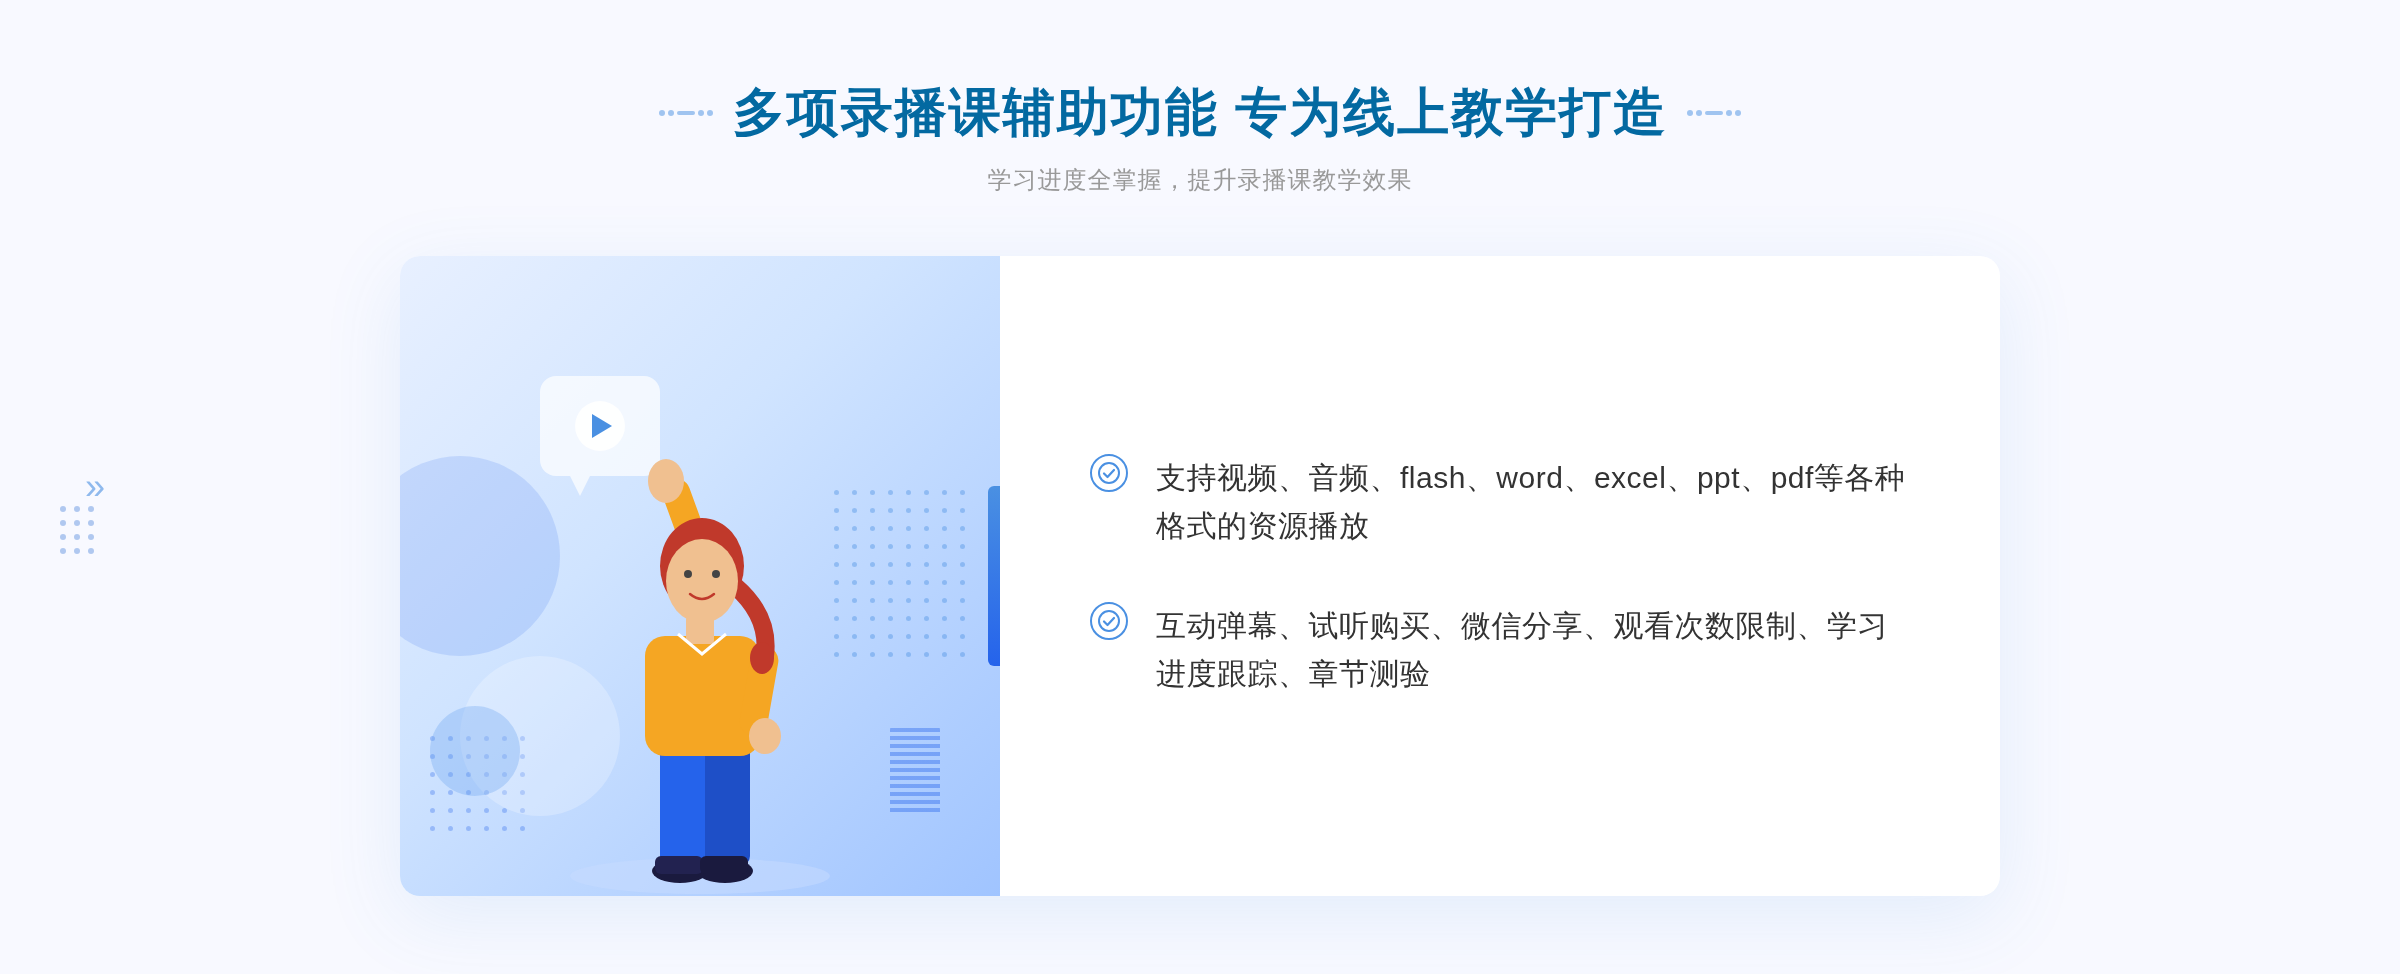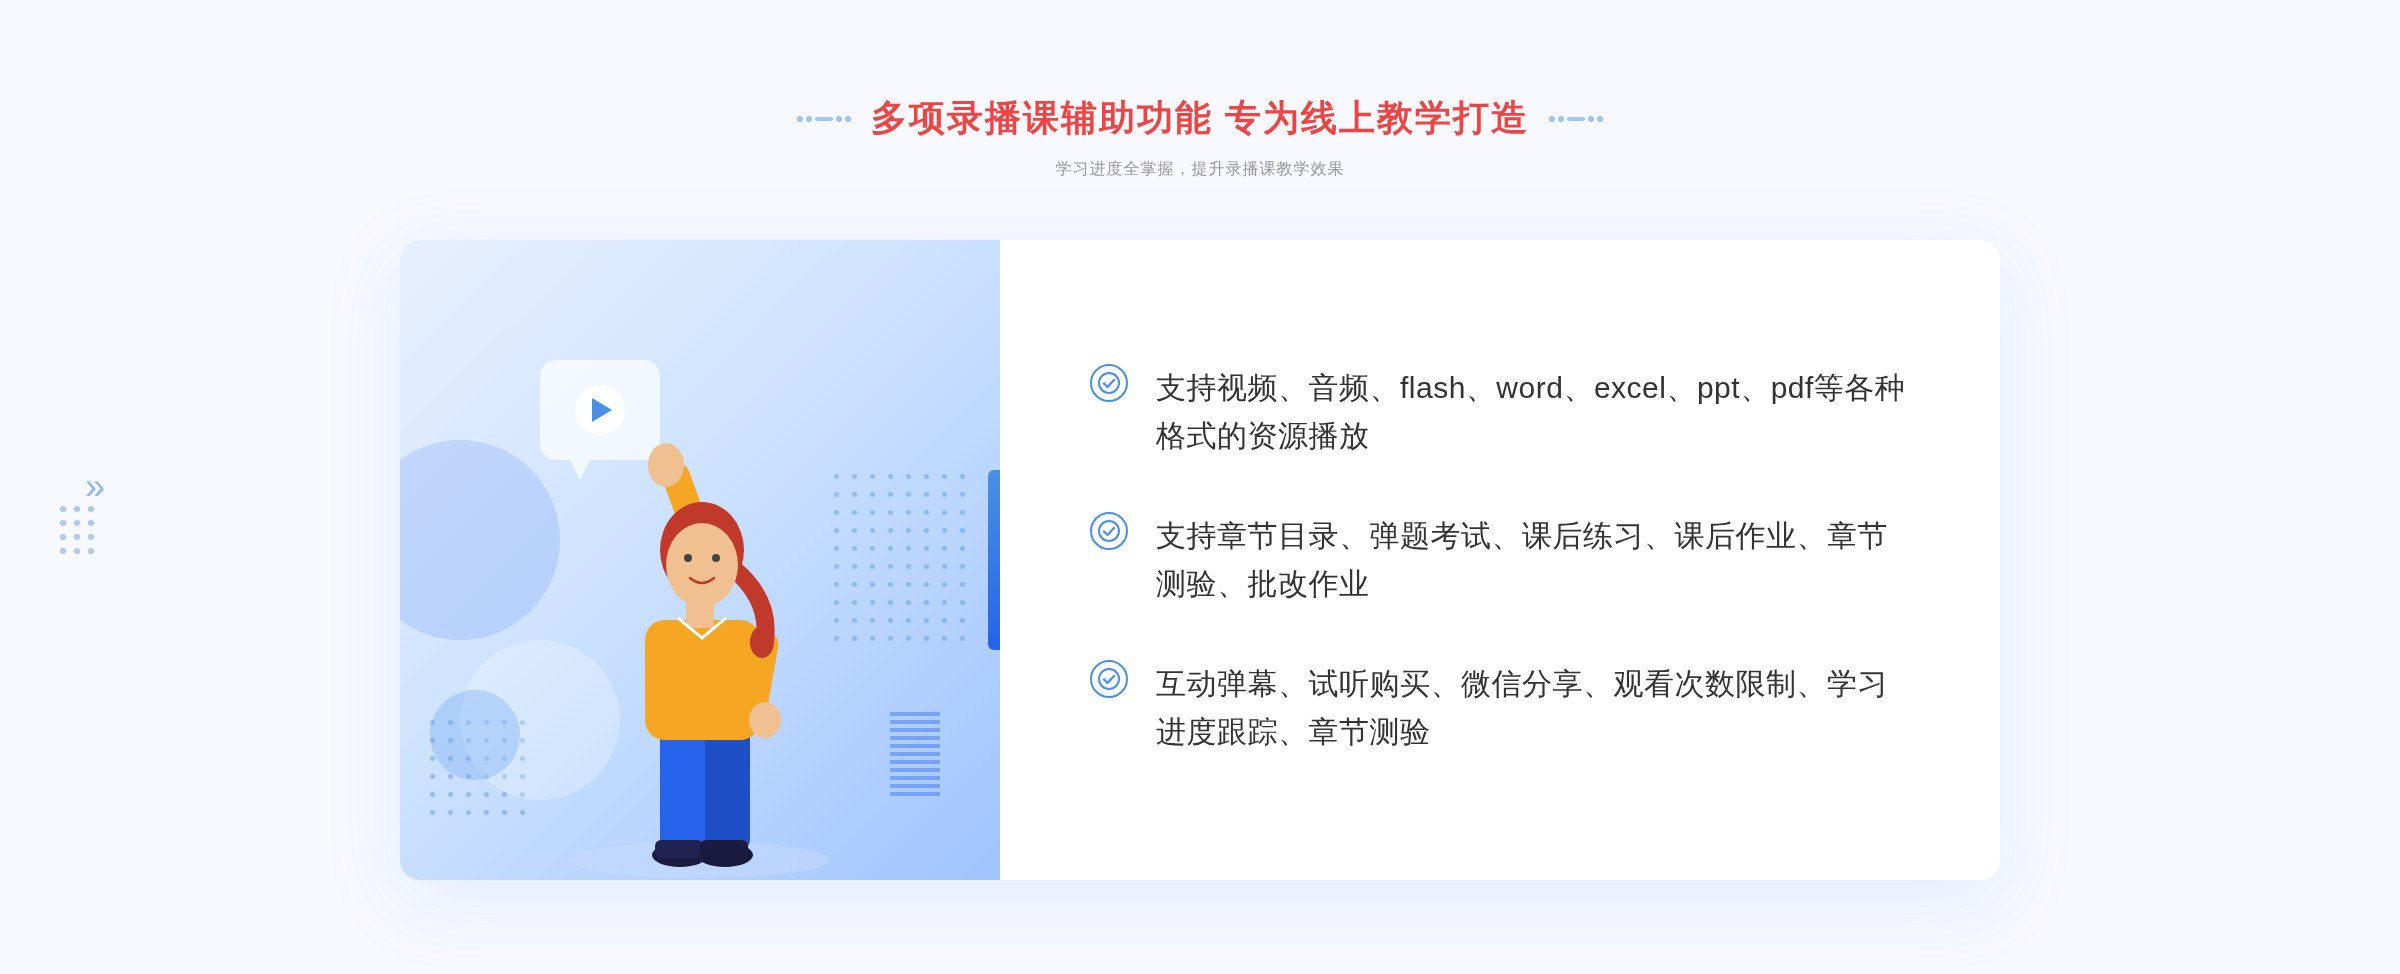--- a/index.html
+++ b/index.html
@@ -42,32 +42,32 @@
     }
 
     
     .header-section {
       text-align: center;
       margin-bottom: 60px;
       position: relative;
     }
 
     .main-title {
-      font-size: 36px;
+      font-size: 52px;
       font-weight: 700;
-      color: #ef4444;
+      color: #0369a1;
       letter-spacing: 2px;
       display: flex;
       align-items: center;
       gap: 8px;
       justify-content: center;
     }
 
     .subtitle {
-      font-size: 16px;
+      font-size: 24px;
       color: #999;
       margin-top: 16px;
       letter-spacing: 1px;
     }
 
     
     .content-area {
       display: flex;
       align-items: center;
       gap: 0;
@@ -555,29 +555,20 @@
       <div class="feature-item">
         <div class="check-circle">
           <svg width="22" height="22" viewBox="0 0 22 22" fill="none" xmlns="http://www.w3.org/2000/svg">
             <circle cx="11" cy="11" r="10" stroke="#4a90e2" stroke-width="2"></circle>
             <path d="M6 11.5 L9.5 15 L16 8" stroke="#4a90e2" stroke-width="2.2" stroke-linecap="round" stroke-linejoin="round"></path>
           </svg>
         </div>
         <span class="feature-text">支持视频、音频、flash、word、excel、ppt、pdf等各种格式的资源播放</span>
       </div>
 
-      <div class="feature-item">
-        <div class="check-circle">
-          <svg width="22" height="22" viewBox="0 0 22 22" fill="none" xmlns="http://www.w3.org/2000/svg">
-            <circle cx="11" cy="11" r="10" stroke="#4a90e2" stroke-width="2"></circle>
-            <path d="M6 11.5 L9.5 15 L16 8" stroke="#4a90e2" stroke-width="2.2" stroke-linecap="round" stroke-linejoin="round"></path>
-          </svg>
-        </div>
-        <span class="feature-text">支持章节目录、弹题考试、课后练习、课后作业、章节测验、批改作业</span>
-      </div>
 
 
       <div class="feature-item">
         <div class="check-circle">
           <svg width="22" height="22" viewBox="0 0 22 22" fill="none" xmlns="http://www.w3.org/2000/svg">
             <circle cx="11" cy="11" r="10" stroke="#4a90e2" stroke-width="2"></circle>
             <path d="M6 11.5 L9.5 15 L16 8" stroke="#4a90e2" stroke-width="2.2" stroke-linecap="round" stroke-linejoin="round"></path>
           </svg>
         </div>
         <span class="feature-text">互动弹幕、试听购买、微信分享、观看次数限制、学习进度跟踪、章节测验</span>

